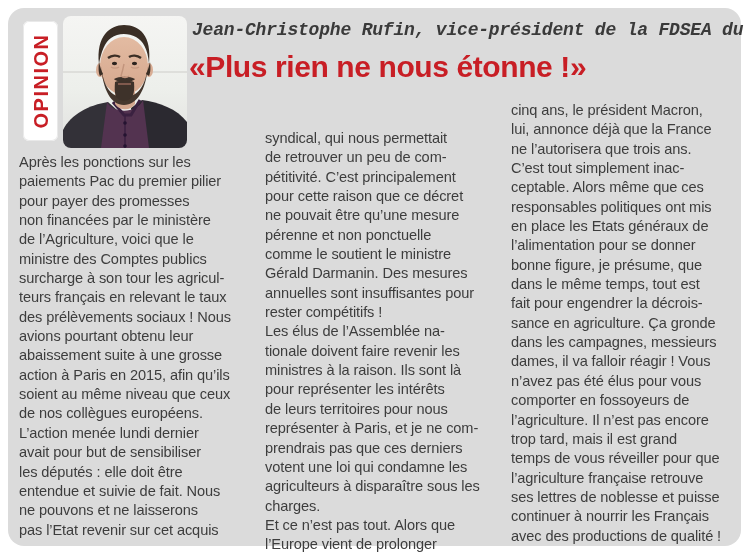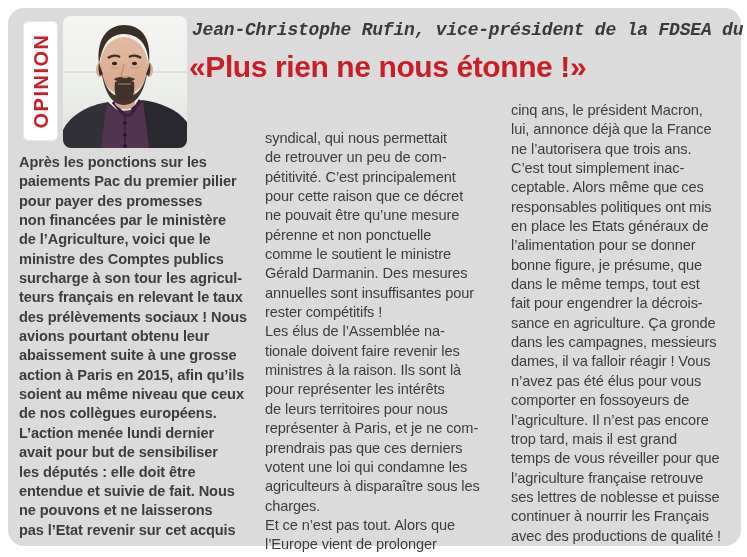--- a/index.html
+++ b/index.html
@@ -32,21 +32,21 @@
   }
   .headline {
     position:absolute; left:189px; top:50px;
     font-size:30px; font-weight:bold; color:#c81e25;
     letter-spacing:-0.4px; white-space:nowrap;
   }
   .col {
     position:absolute; color:#3d3d3d; font-size:14.6px; line-height:19.35px;
     white-space:pre; letter-spacing:-0.1px;
   }
-  .col1 { left:19px;  top:153px; width:232px;font-weight:bold; }
+  .col1 { left:19px;  top:153px; width:232px; }
   .col2 { left:265px; top:101px; width:234px;margin-top:28px; }
   .col3 { left:511px; top:101px; width:230px; }
 </style>
 </head>
 <body>
 
 <div class="page">
   <div class="panel"></div>
 
   <div class="opinion-box">

